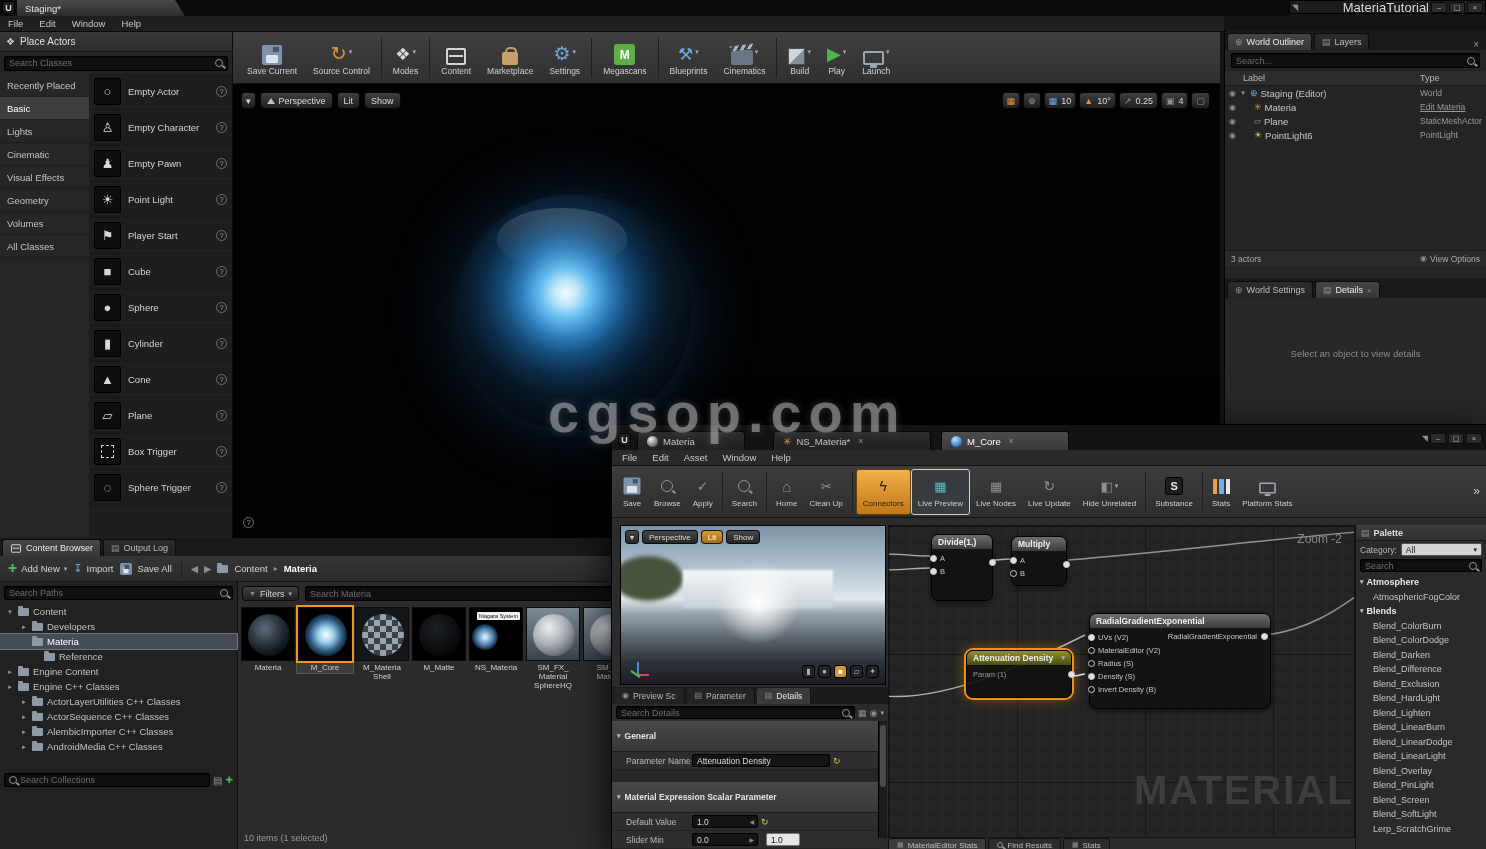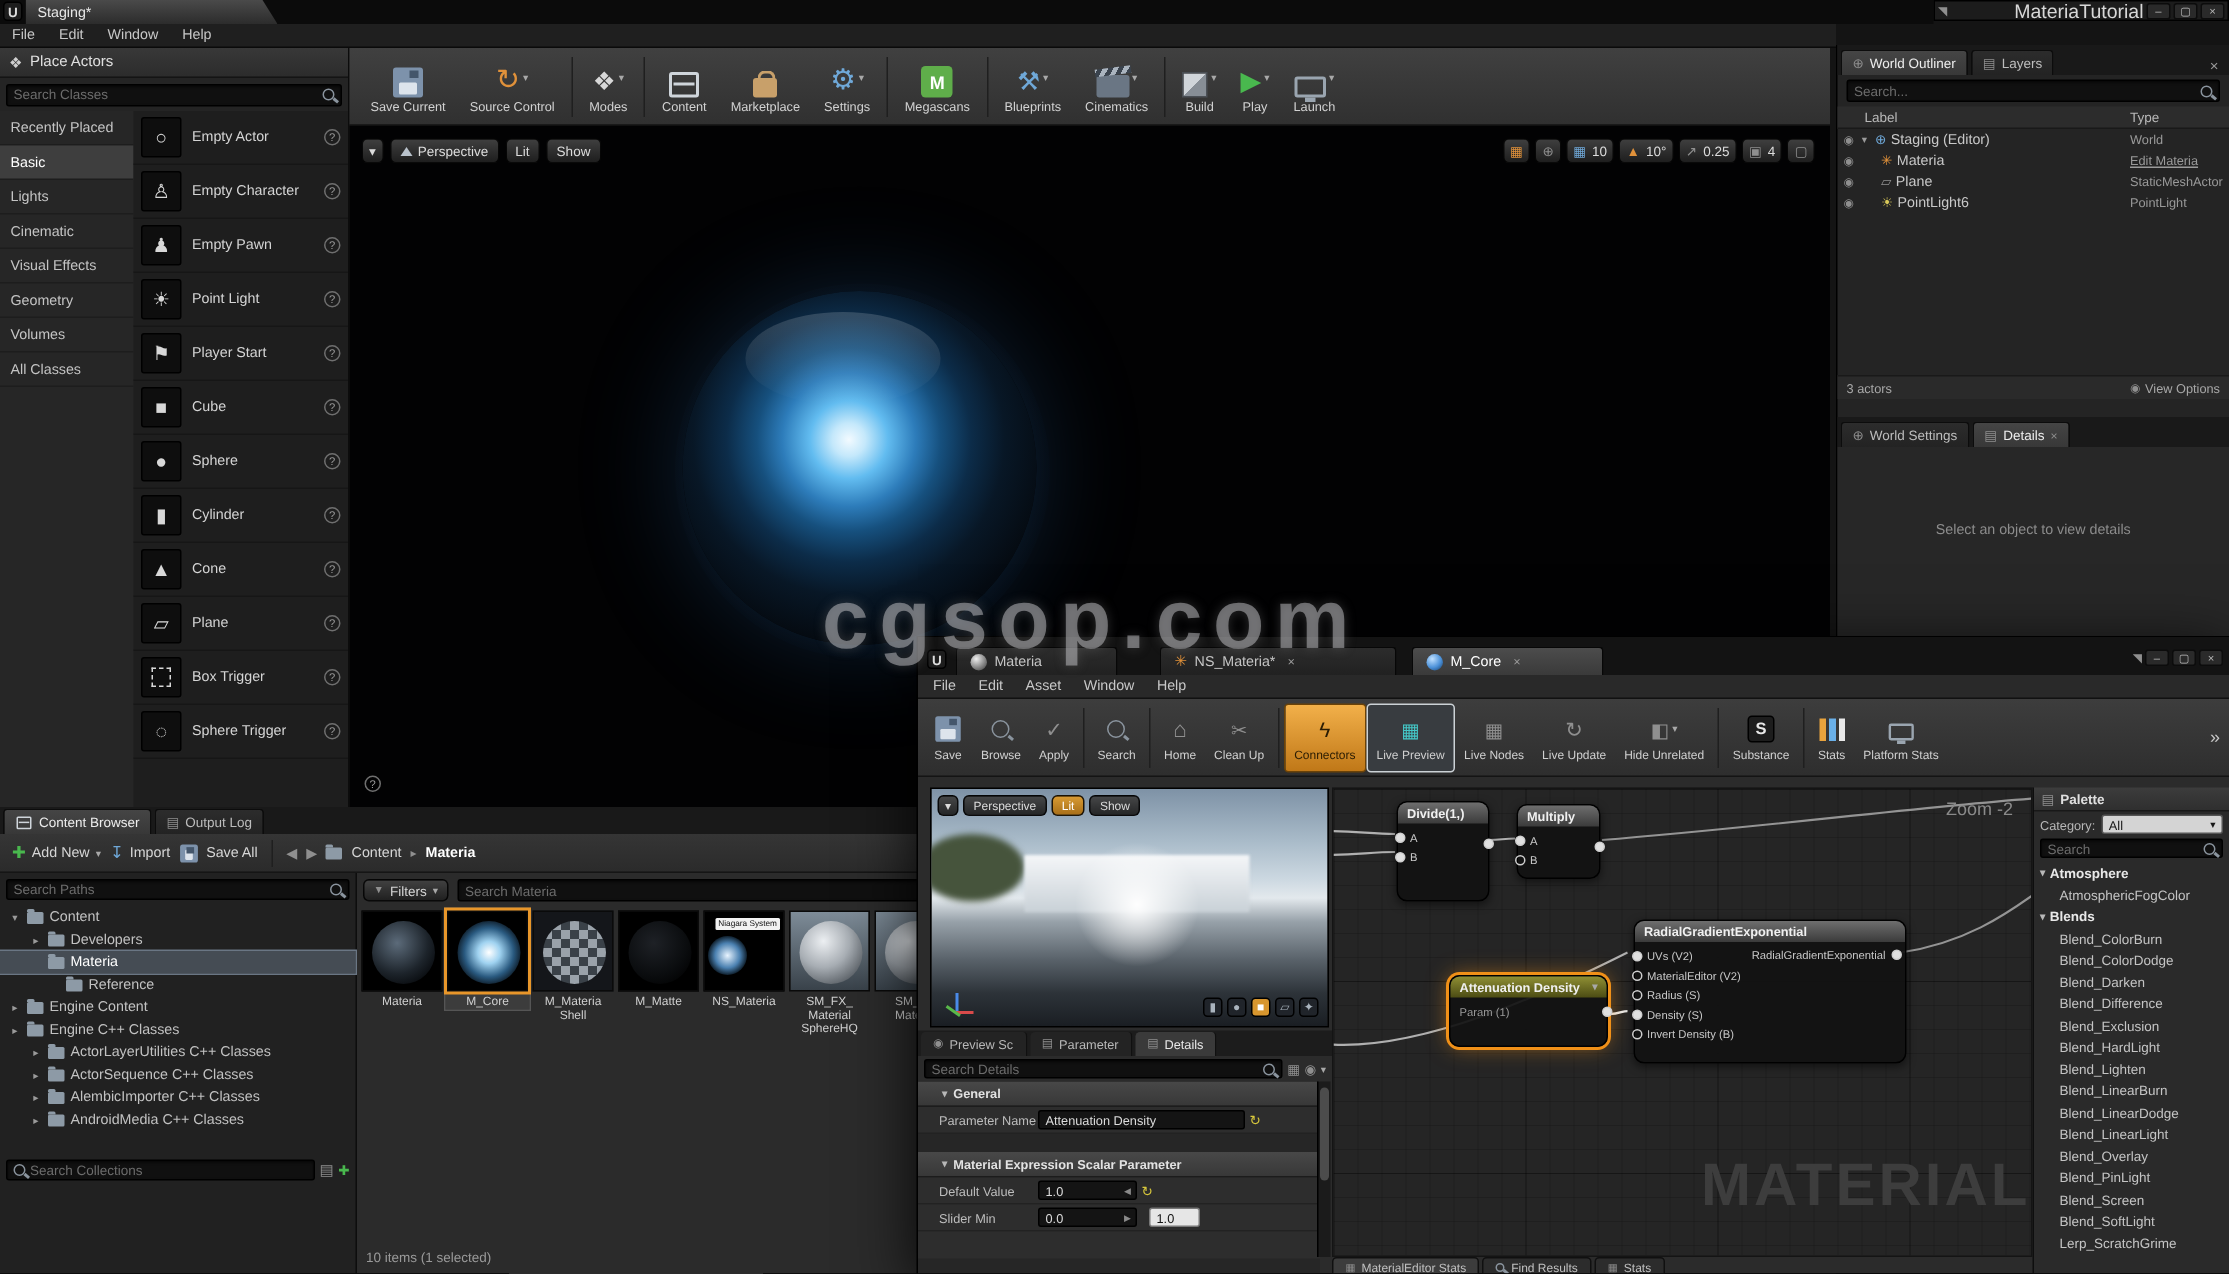--- a/index.html
+++ b/index.html
@@ -129,21 +129,21 @@
 .axis{position:absolute;left:8px;bottom:8px;width:18px;height:18px}
 .axis .az{position:absolute;left:8px;bottom:0;width:2px;height:14px;background:#4a8ae8}
 .axis .ax{position:absolute;left:8px;bottom:0;width:12px;height:2px;background:#d84a4a}
 .axis .ay{position:absolute;left:1px;bottom:1px;width:11px;height:2px;background:#58b84a;transform:rotate(35deg)}
 .pico{width:13px;height:13px;border-radius:3px;background:#20242a;border:1px solid #000;color:#aab4be;display:flex;align-items:center;justify-content:center;font-size:8px}
 .pico.act{background:#d8962e;color:#fff}
 
 .ptab{height:16px;display:flex;align-items:center;gap:4px;padding:0 8px;font-size:8.5px;color:#b8b8b8;background:#232323;border-right:1px solid #101010;border-radius:3px 3px 0 0}
 .ptab.sel{background:#3a3a3a;color:#e8e8e8}
 #mw-details{position:absolute;left:0;top:296px;width:268px;bottom:0;background:#262626;overflow:hidden}
-.dsec{height:17px;background:linear-gradient(#484848,#383838);display:flex;align-items:center;gap:4px;padding:0 16px;font-weight:bold;font-size:8.5px;color:#e2e2e2;border-bottom:1px solid #1c1c1c;white-space:nowrap;overflow:hidden}
+.dsec{height:31px;background:linear-gradient(#484848,#383838);display:flex;align-items:center;gap:4px;padding:0 5px;font-weight:bold;font-size:8.5px;color:#e2e2e2;border-bottom:1px solid #1c1c1c;white-space:nowrap;overflow:hidden}
 .drow{height:18px;background:#2d2d2d;border-bottom:1px solid #222;display:flex;align-items:center;font-size:8.5px;color:#bdbdbd}
 .dlabel{width:80px;padding-left:14px;flex:none;white-space:nowrap;overflow:hidden}
 .dval{background:#141414;border:1px solid #000;border-radius:2px;height:13px;display:flex;align-items:center;padding:0 4px;color:#dcdcdc;gap:3px}
 .dval.white{background:#e6e6e6;color:#111;border-color:#777}
 .reset{color:#d8c83c;font-size:9px;margin-left:3px}
 .spin{font-size:6px;color:#8a8a8a;letter-spacing:-1px}
 .vscroll{position:absolute;right:0;top:296px;width:9px;bottom:11px;background:#1b1b1b;border-left:1px solid #000}
 .vthumb{position:absolute;left:1px;top:4px;width:6px;height:62px;background:#4c4c4c;border-radius:3px}
 
 #mw-graph{position:absolute;left:276px;top:100px;width:467px;bottom:11px;background-color:#252525;overflow:hidden;border:1px solid #141414;

